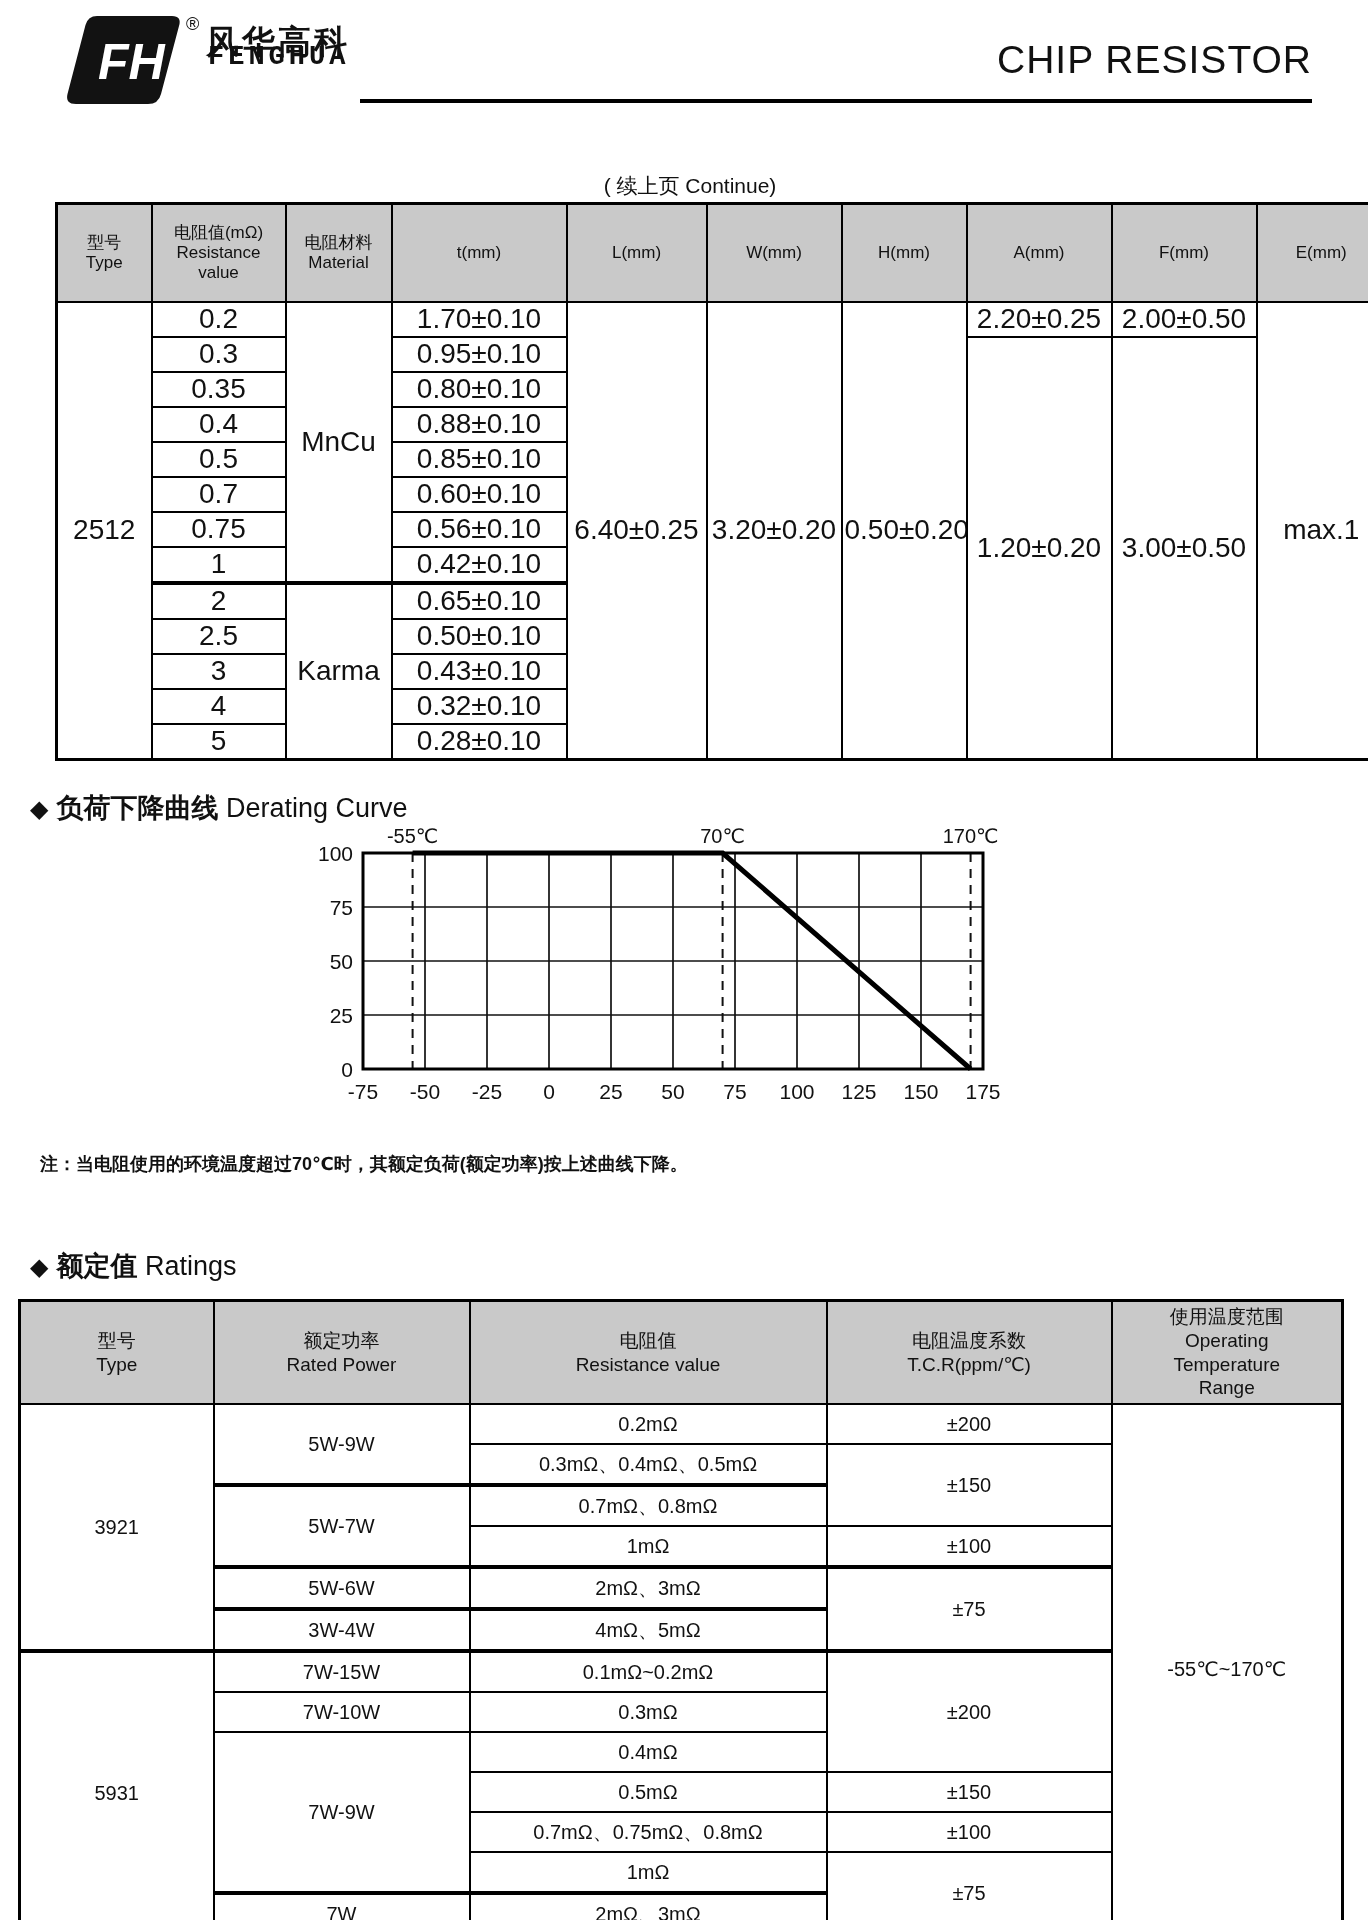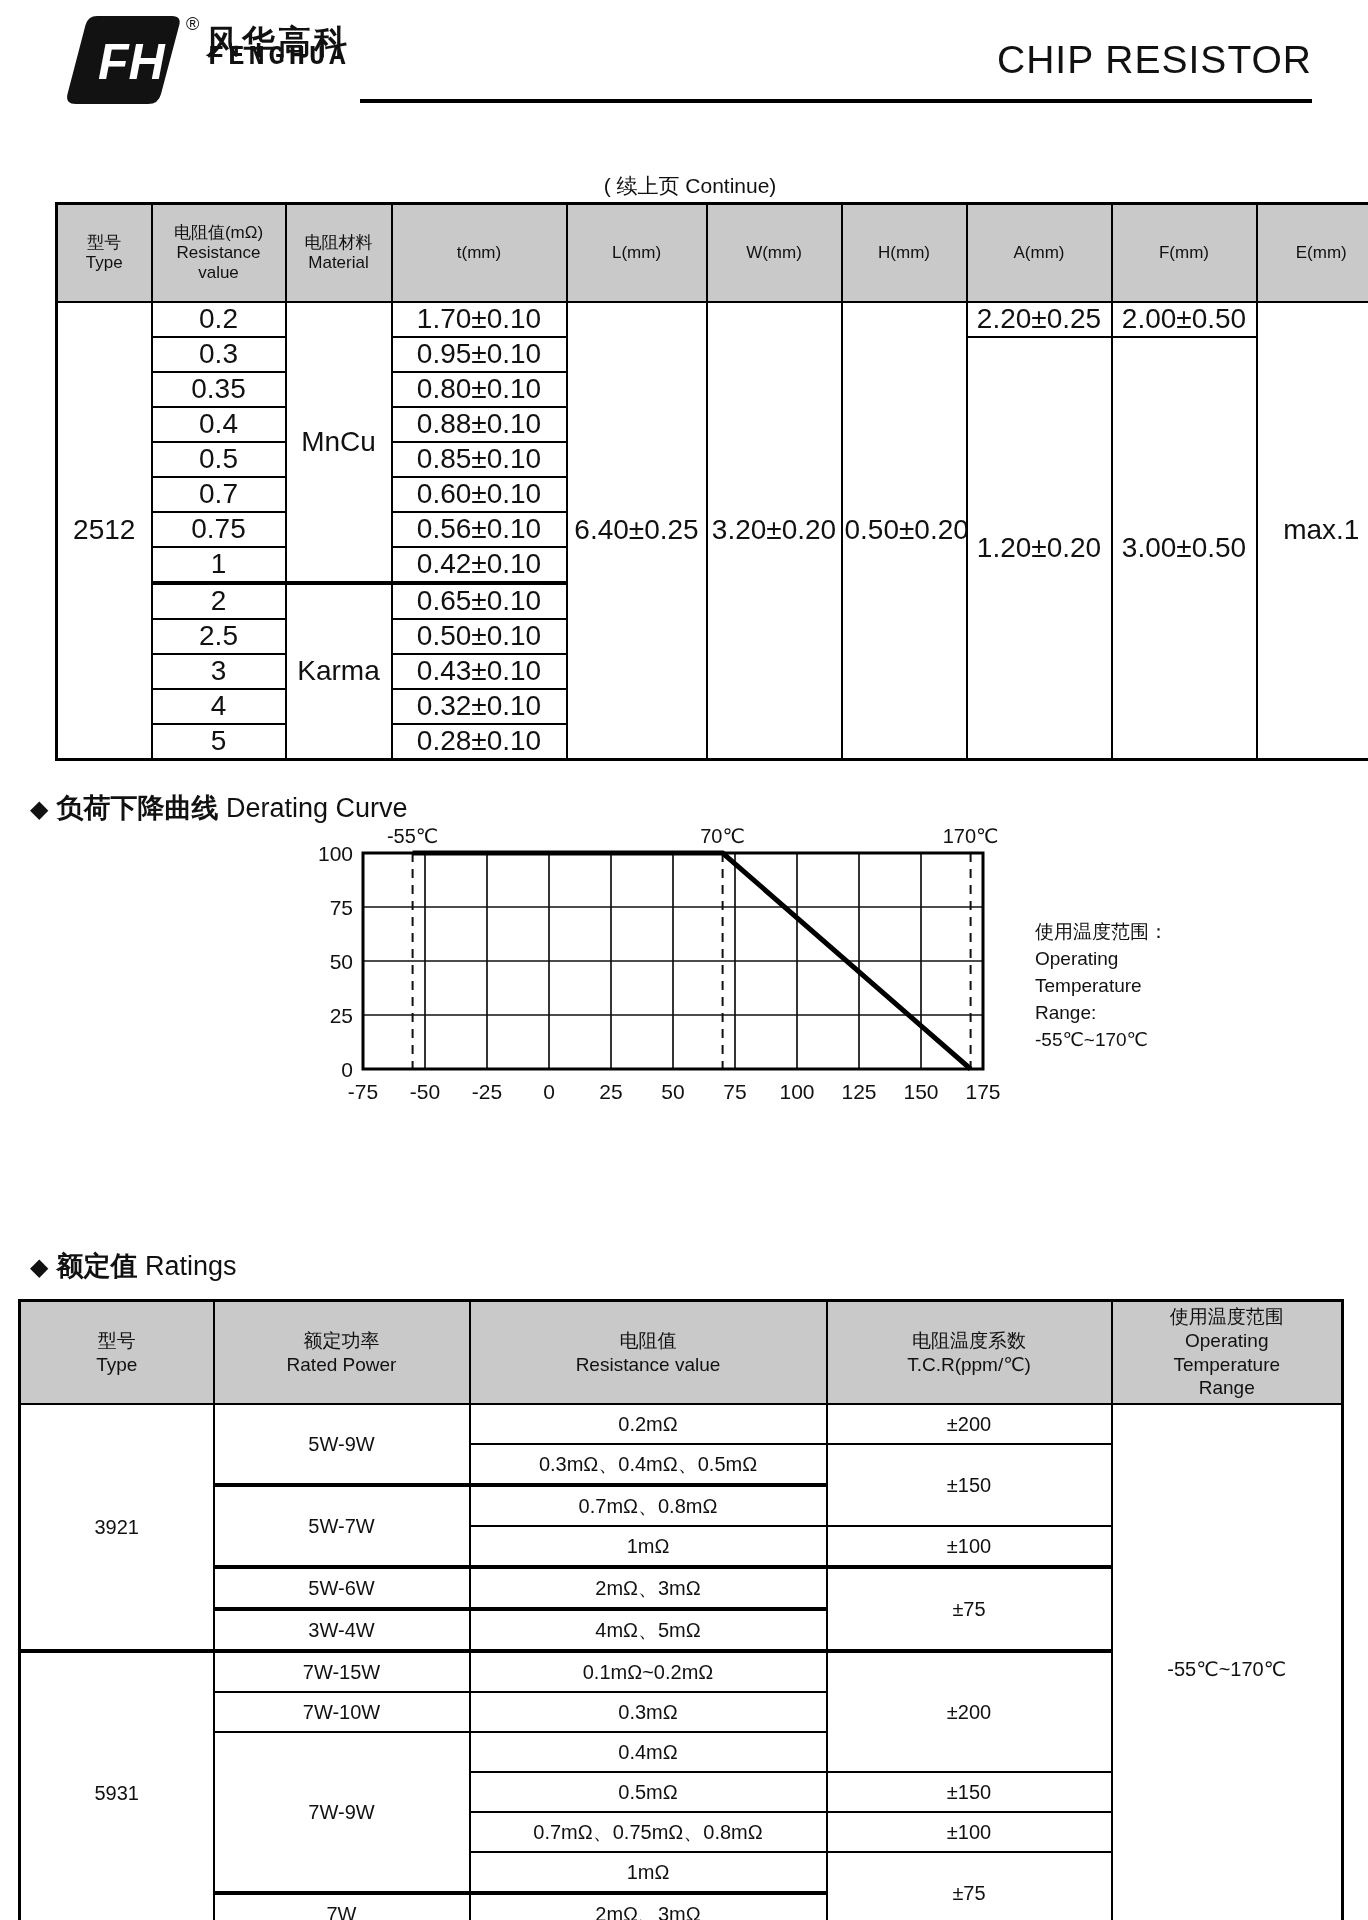--- a/index.html
+++ b/index.html
@@ -198,29 +198,23 @@
       <text x="53" y="259" text-anchor="end" class="tick">0</text>
       <text x="53" y="205" text-anchor="end" class="tick">25</text>
       <text x="53" y="151" text-anchor="end" class="tick">50</text>
       <text x="53" y="97" text-anchor="end" class="tick">75</text>
       <text x="53" y="43" text-anchor="end" class="tick">100</text>
       <text x="112.6" y="25" text-anchor="middle" class="ann">-55℃</text>
       <text x="422.59999999999997" y="25" text-anchor="middle" class="ann">70℃</text>
       <text x="670.6" y="25" text-anchor="middle" class="ann">170℃</text>
     </svg>
 
-  <div class="abs chart-rightnote" id="right-note" style="left:1035px;top:918px;width:300px;">
-      <div>使用温度范围：</div>
-      <div>Operating</div>
-      <div>Temperature</div>
-      <div>Range:</div>
-      <div> -55℃~170℃</div>
-    </div>
-
-
+
+
+  <div class="abs note-cn" style="left:40px;top:1152px;width:1310px;">注：当电阻使用的环境温度超过70℃时，其额定负荷(额定功率)按上述曲线下降。</div>
 
   <div class="abs section-title" style="left:30px;top:1248px;">
     <span class="dia">◆</span><span class="cn">额定值</span>
     <span>Ratings</span>
   </div>
 
   <div class="abs" style="left:18px;top:1299px;">
     <table class="sheet" id="ratings-table">
         <colgroup>
           <col style="width: 194px;">

